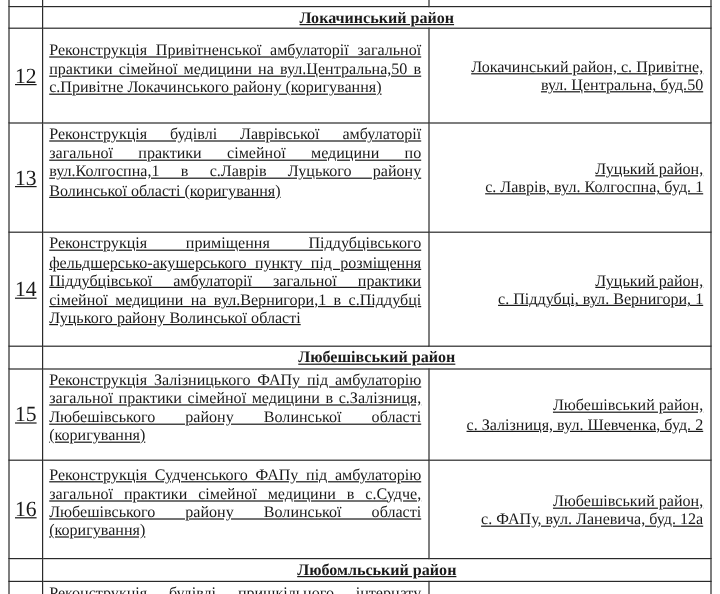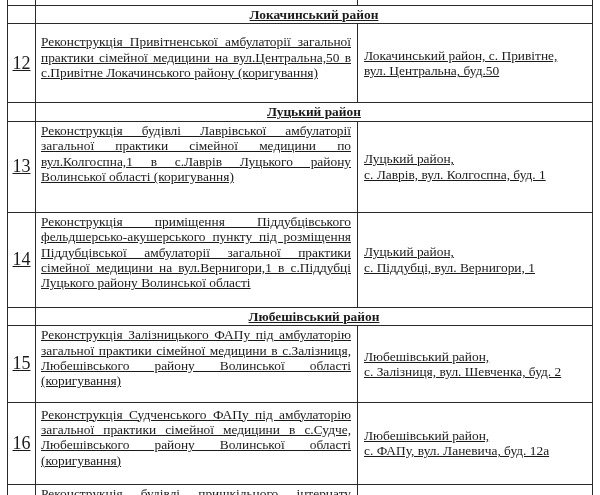--- a/index.html
+++ b/index.html
@@ -4,21 +4,21 @@
 <style>
   html, body { margin: 0; padding: 0; background: #ffffff; }
   body { width: 600px; height: 495px; overflow: hidden; position: relative; font-family: "Liberation Serif", "DejaVu Serif", serif; color: #1a1a1a; }
   table { position: absolute; left: 7px; top: -14px; border-collapse: collapse; width: 585px; table-layout: fixed; }
   td { border: 1.3px solid #2a2a2a; font-size: 13.4px; line-height: 15.4px; vertical-align: middle; padding: 0 5px; text-decoration: underline; }
   col.c-num { width: 28px; }
   col.c-name { width: 322px; }
   col.c-addr { width: 235px; }
   td.num { text-align: center; padding: 0; font-size: 18px; }
   td.name { text-align: justify; text-align-last: left; padding: 1px 6px 13px 5px; }
-  td.addr { text-align: left; padding: 0 6px 0 6px; }
+  td.addr { text-align: right; padding: 0 6px 0 6px; }
   td.district { text-align: center; font-weight: bold; padding: 1px 0; }
   tr.top td { height: 18px; }
   tr.r12 td { height: 64px; }
   tr.r13 td { height: 76px; }
   tr.r14 td { height: 80px; }
   tr.r15 td { height: 59px; }
   tr.r16 td { height: 67px; }
   tr.r17 td { height: 56px; }
   .addr span { display: block; }
   .r13 td.name, .r14 td.name { vertical-align: top; margin-left: 36px; }
@@ -45,24 +45,20 @@
     </tr>
     <tr class="r12">
       <td class="num">12</td>
       <td class="name">Реконструкція Привітненської амбулаторії загальної практики сімейної медицини на вул.Центральна,50 в с.Привітне Локачинського району (коригування)</td>
       <td class="addr">
         <span>Локачинський район, с. Привітне,</span>
         <span>вул. Центральна, буд.50</span>
       </td>
     </tr>
 
-    <tr>
-      <td></td>
-      <td class="district" colspan="2">Луцький район</td>
-    </tr>
     <tr class="r13">
       <td class="num">13</td>
       <td class="name">Реконструкція будівлі Лаврівської амбулаторії загальної практики сімейної медицини по вул.Колгоспна,1 в с.Лаврів Луцького району Волинської області (коригування)</td>
       <td class="addr">
         <span>Луцький район,</span>
         <span>с. Лаврів, вул. Колгоспна, буд. 1</span>
       </td>
     </tr>
     <tr class="r14">
       <td class="num">14</td>
@@ -87,20 +83,24 @@
     </tr>
     <tr class="r16">
       <td class="num">16</td>
       <td class="name">Реконструкція Судченського ФАПу під амбулаторію загальної практики сімейної медицини в с.Судче, Любешівського району Волинської області (коригування)</td>
       <td class="addr">
         <span>Любешівський район,</span>
         <span>с. ФАПу, вул. Ланевича, буд. 12а</span>
       </td>
     </tr>
 
+    <tr>
+      <td></td>
+      <td class="district" colspan="2">Любомльський район</td>
+    </tr>
     <tr class="r17">
       <td class="num">17</td>
       <td class="name">Реконструкція будівлі пришкільного інтернату Забузької ЗОШ І-ІІІступенів, Любомльського району під амбулаторію загальної практики сімейної медицини</td>
       <td class="addr">
         <span>Любомльський район,</span>
         <span>с. Забужжя вул. Шкільна, буд. 2а</span>
       </td>
     </tr>
 
   </tbody>

